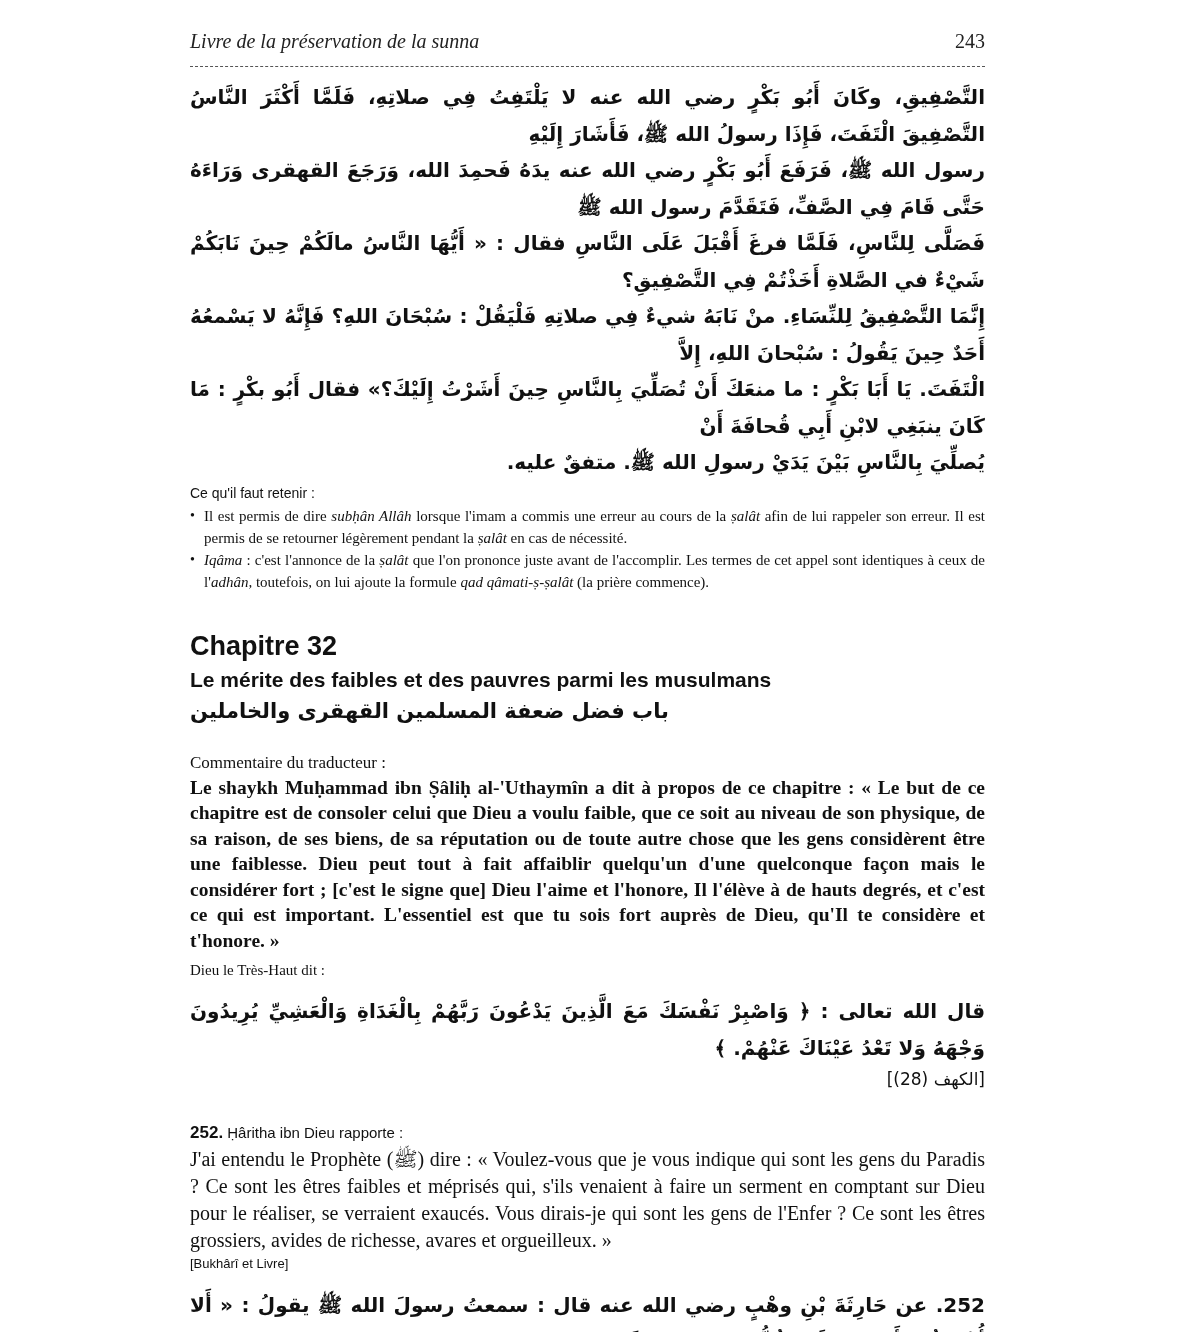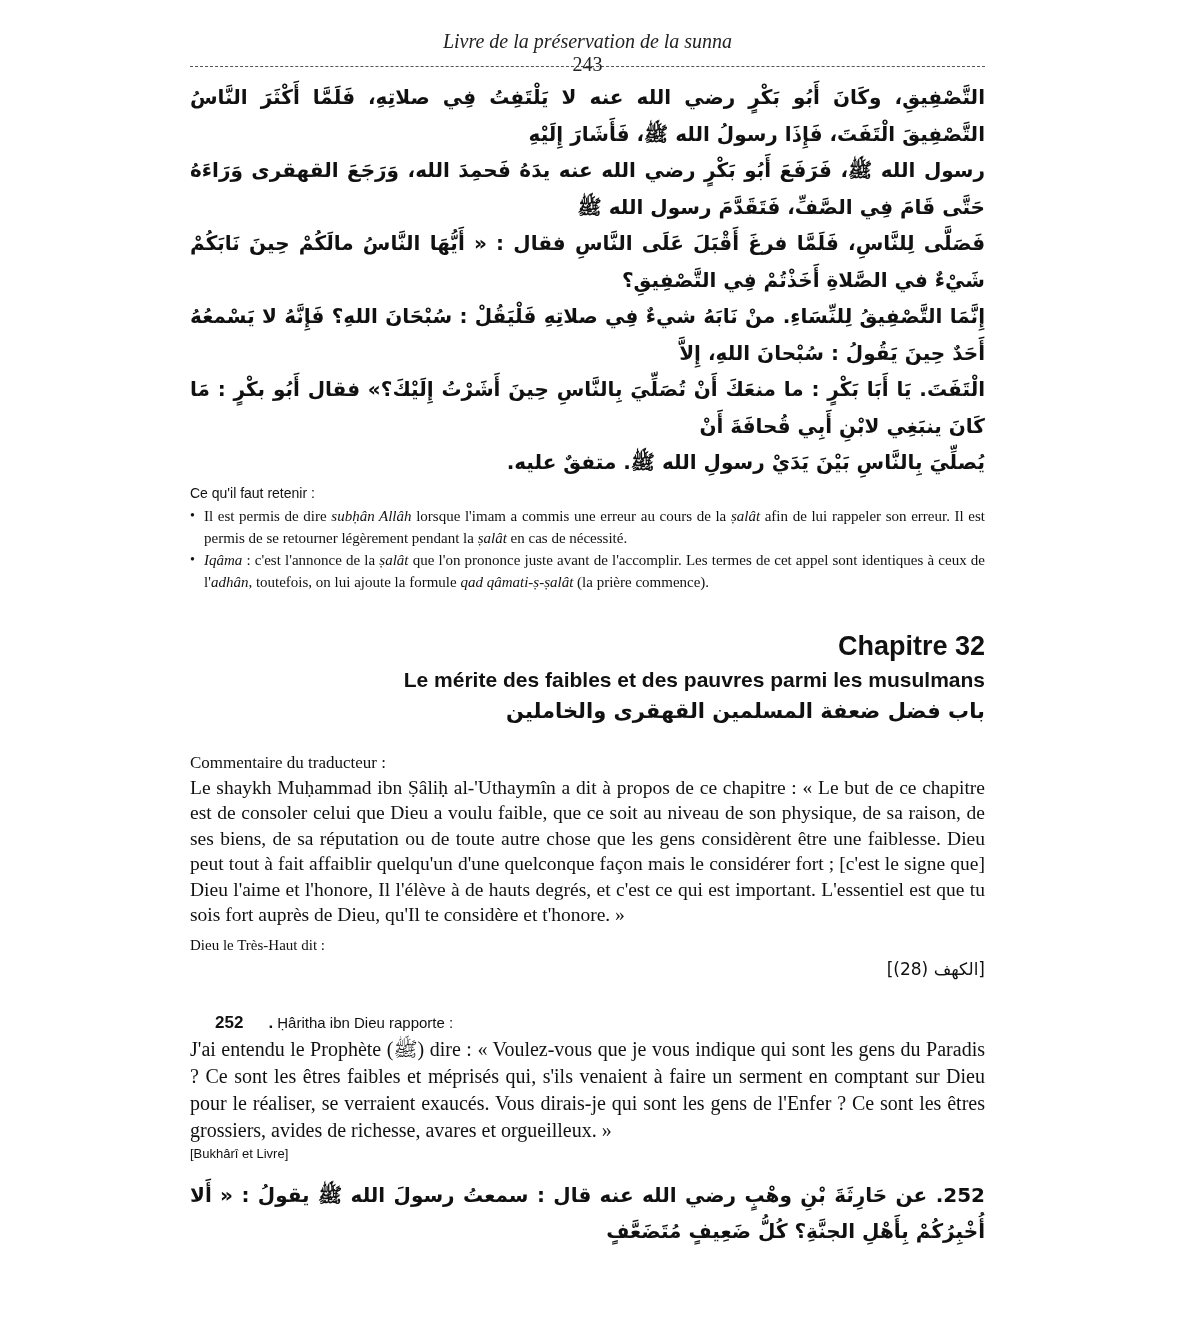--- a/index.html
+++ b/index.html
@@ -1,48 +1,48 @@
 <!DOCTYPE html>
 <html><head>
 <meta charset="utf-8">
 <style>
   html, body { margin: 0; padding: 0; background: #ffffff; }
   body { width: 1200px; height: 1332px; position: relative; overflow: hidden; color: #111; font-family: "Liberation Serif", serif; }
   .page { position: absolute; left: 190px; top: 30px; width: 795px; }
-  .running-header { display: flex; justify-content: space-between; align-items: center; height: 32px; flex-direction: column; }
+  .running-header { display: flex; justify-content: space-between; align-items: flex-start; height: 32px; }
   .running-title { font-style: italic; font-size: 20px; color: #222; }
   .page-number { font-size: 20px; color: #222; }
   .header-rule { border: 0; border-top: 1.5px dashed #555; margin: 4px 0 0 0; }
 
   .ar { direction: rtl; text-align: justify; text-align-last: right; font-family: "DejaVu Sans", sans-serif; font-weight: bold; font-size: 20px; line-height: 36.5px; color: #111; }
   .ar-block-1 { margin-top: 12px; }
 
   .sans-label { font-family: "Liberation Sans", sans-serif; font-size: 14px; color: #111; margin-top: 4px; }
   ul.bullets { list-style: none; padding: 0; margin: 4px 0 0 0; }
   ul.bullets li { position: relative; padding-left: 14px; font-size: 15px; line-height: 22px; text-align: justify; }
   ul.bullets li .dot { position: absolute; left: 0; top: 0; font-size: 14px; }
   .it { font-style: italic; }
 
-  .chapter { text-align: right; margin-top: 36px; font-family: "Liberation Sans", sans-serif; font-weight: bold; }
+  .chapter { text-align: left; margin-top: 36px; font-family: "Liberation Sans", sans-serif; font-weight: bold; }
   .chapter-number { font-size: 27px; line-height: 34px; }
   .chapter-title { font-size: 21px; line-height: 30px; margin-top: 2px; }
   .chapter-ar { font-family: "DejaVu Sans", sans-serif; font-size: 21px; line-height: 32px; direction: rtl; }
 
   .comment-label { font-size: 17px; margin-top: 24px; line-height: 24px; }
-  .body-text { font-size: 19.5px; line-height: 25.5px; text-align: justify; }
+  .body-text { font-size: 19.5px; line-height: 25.5px; text-align: justify; font-weight: bold; }
   .small-label { font-size: 15px; margin-top: 6px; line-height: 22px; }
   .quran-fr { font-weight: bold; font-size: 21px; line-height: 28px; text-align: justify; margin-top: 2px; }
   .quran-fr .ref { font-weight: normal; font-size: 16px; }
   .orn { font-size: 18px; font-weight: normal; color: #333; }
   .quran-ar { margin-top: 12px; }
   .quran-ar-ref { direction: rtl; font-family: "DejaVu Sans", sans-serif; font-size: 17px; line-height: 26px; padding-right: 0; }
   .quran-ar-ref span { display: inline-block; }
 
   .hadith-head { margin-top: 30px; font-family: "Liberation Sans", sans-serif; font-size: 15px; line-height: 22px; }
-  .hadith-head .num { font-weight: bold; font-size: 17px; margin-left: 25px; }
+  .hadith-head .num { font-weight: bold; font-size: 17px; }
   .hadith-text { font-size: 20px; line-height: 27px; text-align: justify; margin-top: 2px; }
   .source { font-family: "Liberation Sans", sans-serif; font-size: 13px; margin-top: 2px; }
   .hadith-ar { margin-top: 16px; }
 </style>
 </head>
 <body>
 
 <div class="page">
 
   <div class="running-header">
@@ -76,20 +76,21 @@
     <div class="chapter-number">Chapitre 32</div>
     <div class="chapter-title">Le mérite des faibles et des pauvres parmi les musulmans</div>
     <div class="chapter-ar">باب فضل ضعفة المسلمين القهقرى والخاملين</div>
   </div>
 
   <div class="comment-label">Commentaire du traducteur :</div>
   <div class="body-text">Le shaykh Muḥammad ibn Ṣâliḥ al-'Uthaymîn a dit à propos de ce chapitre : « Le but de ce chapitre est de consoler celui que Dieu a voulu faible, que ce soit au niveau de son physique, de sa raison, de ses biens, de sa réputation ou de toute autre chose que les gens considèrent être une faiblesse. Dieu peut tout à fait affaiblir quelqu'un d'une quelconque façon mais le considérer fort ; [c'est le signe que] Dieu l'aime et l'honore, Il l'élève à de hauts degrés, et c'est ce qui est important. L'essentiel est que tu sois fort auprès de Dieu, qu'Il te considère et t'honore. »</div>
 
   <div class="small-label">Dieu le Très-Haut dit :</div>
 
+  <div class="ar quran-ar">قال الله تعالى : ﴿ وَاصْبِرْ نَفْسَكَ مَعَ الَّذِينَ يَدْعُونَ رَبَّهُمْ بِالْغَدَاةِ وَالْعَشِيِّ يُرِيدُونَ وَجْهَهُ وَلا تَعْدُ عَيْنَاكَ عَنْهُمْ. ﴾</div>
   <div class="quran-ar-ref">
     <span>[الكهف (28)]</span>
   </div>
 
   <div class="hadith-head">
     <span class="num">252</span><span class="num">.</span>
     <span>Ḥâritha ibn Dieu rapporte :</span>
   </div>
   <div class="hadith-text">J'ai entendu le Prophète (ﷺ) dire : « Voulez-vous que je vous indique qui sont les gens du Paradis ? Ce sont les êtres faibles et méprisés qui, s'ils venaient à faire un serment en comptant sur Dieu pour le réaliser, se verraient exaucés. Vous dirais-je qui sont les gens de l'Enfer ? Ce sont les êtres grossiers, avides de richesse, avares et orgueilleux. »</div>
   <div class="source">[Bukhârî et Livre]</div>

